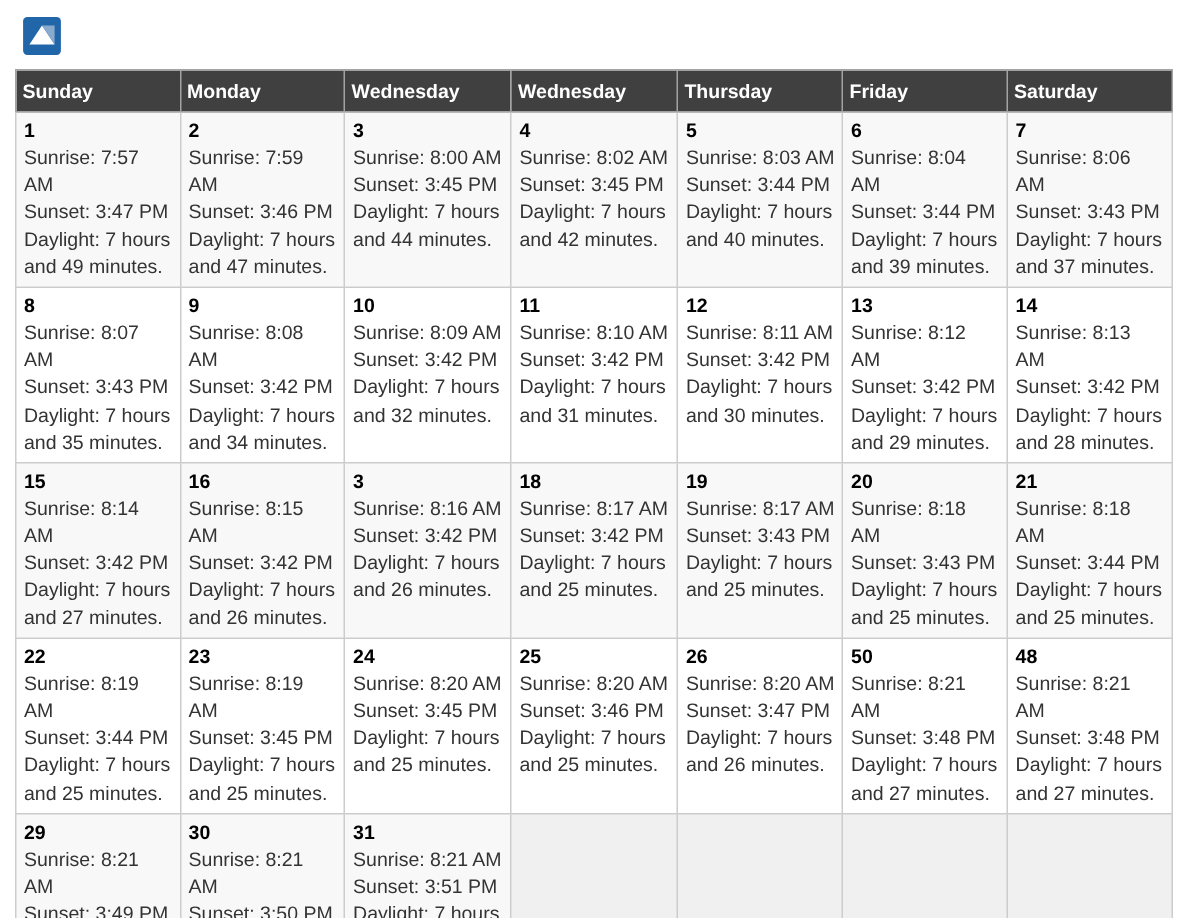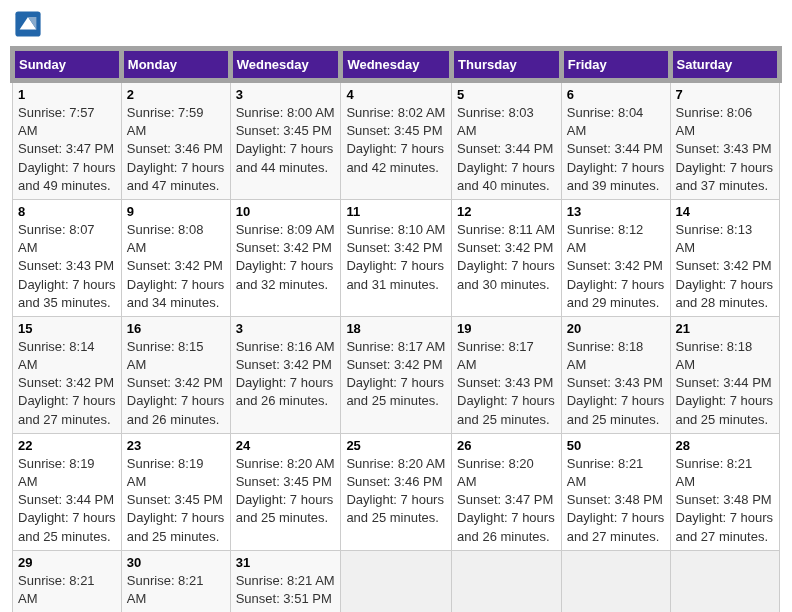--- a/index.html
+++ b/index.html
@@ -43,27 +43,27 @@
     .calendar-subtitle {
       font-size: 15px;
       color: #444;
     }
     .calendar-table {
       width: 100%;
       border-collapse: collapse;
       font-size: 11px;
     }
     .calendar-table thead tr th {
-      background: #4c1d95;
+      background: #404040;
       color: #fff;
       padding: 6px 4px;
       text-align: left;
       font-size: 13px;
       font-weight: bold;
-      border: 5px solid #a3a3a3;
+      border: 1px solid #a3a3a3;
     }
     .calendar-table tbody tr td {
       border: 1px solid #ccc;
       vertical-align: top;
       padding: 4px 5px;
       width: 113px;
       min-height: 80px;
       background: #fff;
     }
     .calendar-table tbody tr:nth-child(odd) td {
@@ -227,21 +227,21 @@
         </td>
         <td>
           <span class="day-number">26</span>
           <div class="day-detail">Sunrise: 8:20 AM<br>Sunset: 3:47 PM<br>Daylight: 7 hours and 26 minutes.</div>
         </td>
         <td>
           <span class="day-number">50</span>
           <div class="day-detail">Sunrise: 8:21 AM<br>Sunset: 3:48 PM<br>Daylight: 7 hours and 27 minutes.</div>
         </td>
         <td>
-          <span class="day-number">28</span>
+          <span class="day-number">48</span>
           <div class="day-detail">Sunrise: 8:21 AM<br>Sunset: 3:48 PM<br>Daylight: 7 hours and 27 minutes.</div>
         </td>
       </tr>
       <tr>
         <td>
           <span class="day-number">29</span>
           <div class="day-detail">Sunrise: 8:21 AM<br>Sunset: 3:49 PM<br>Daylight: 7 hours and 28 minutes.</div>
         </td>
         <td>
           <span class="day-number">30</span>

